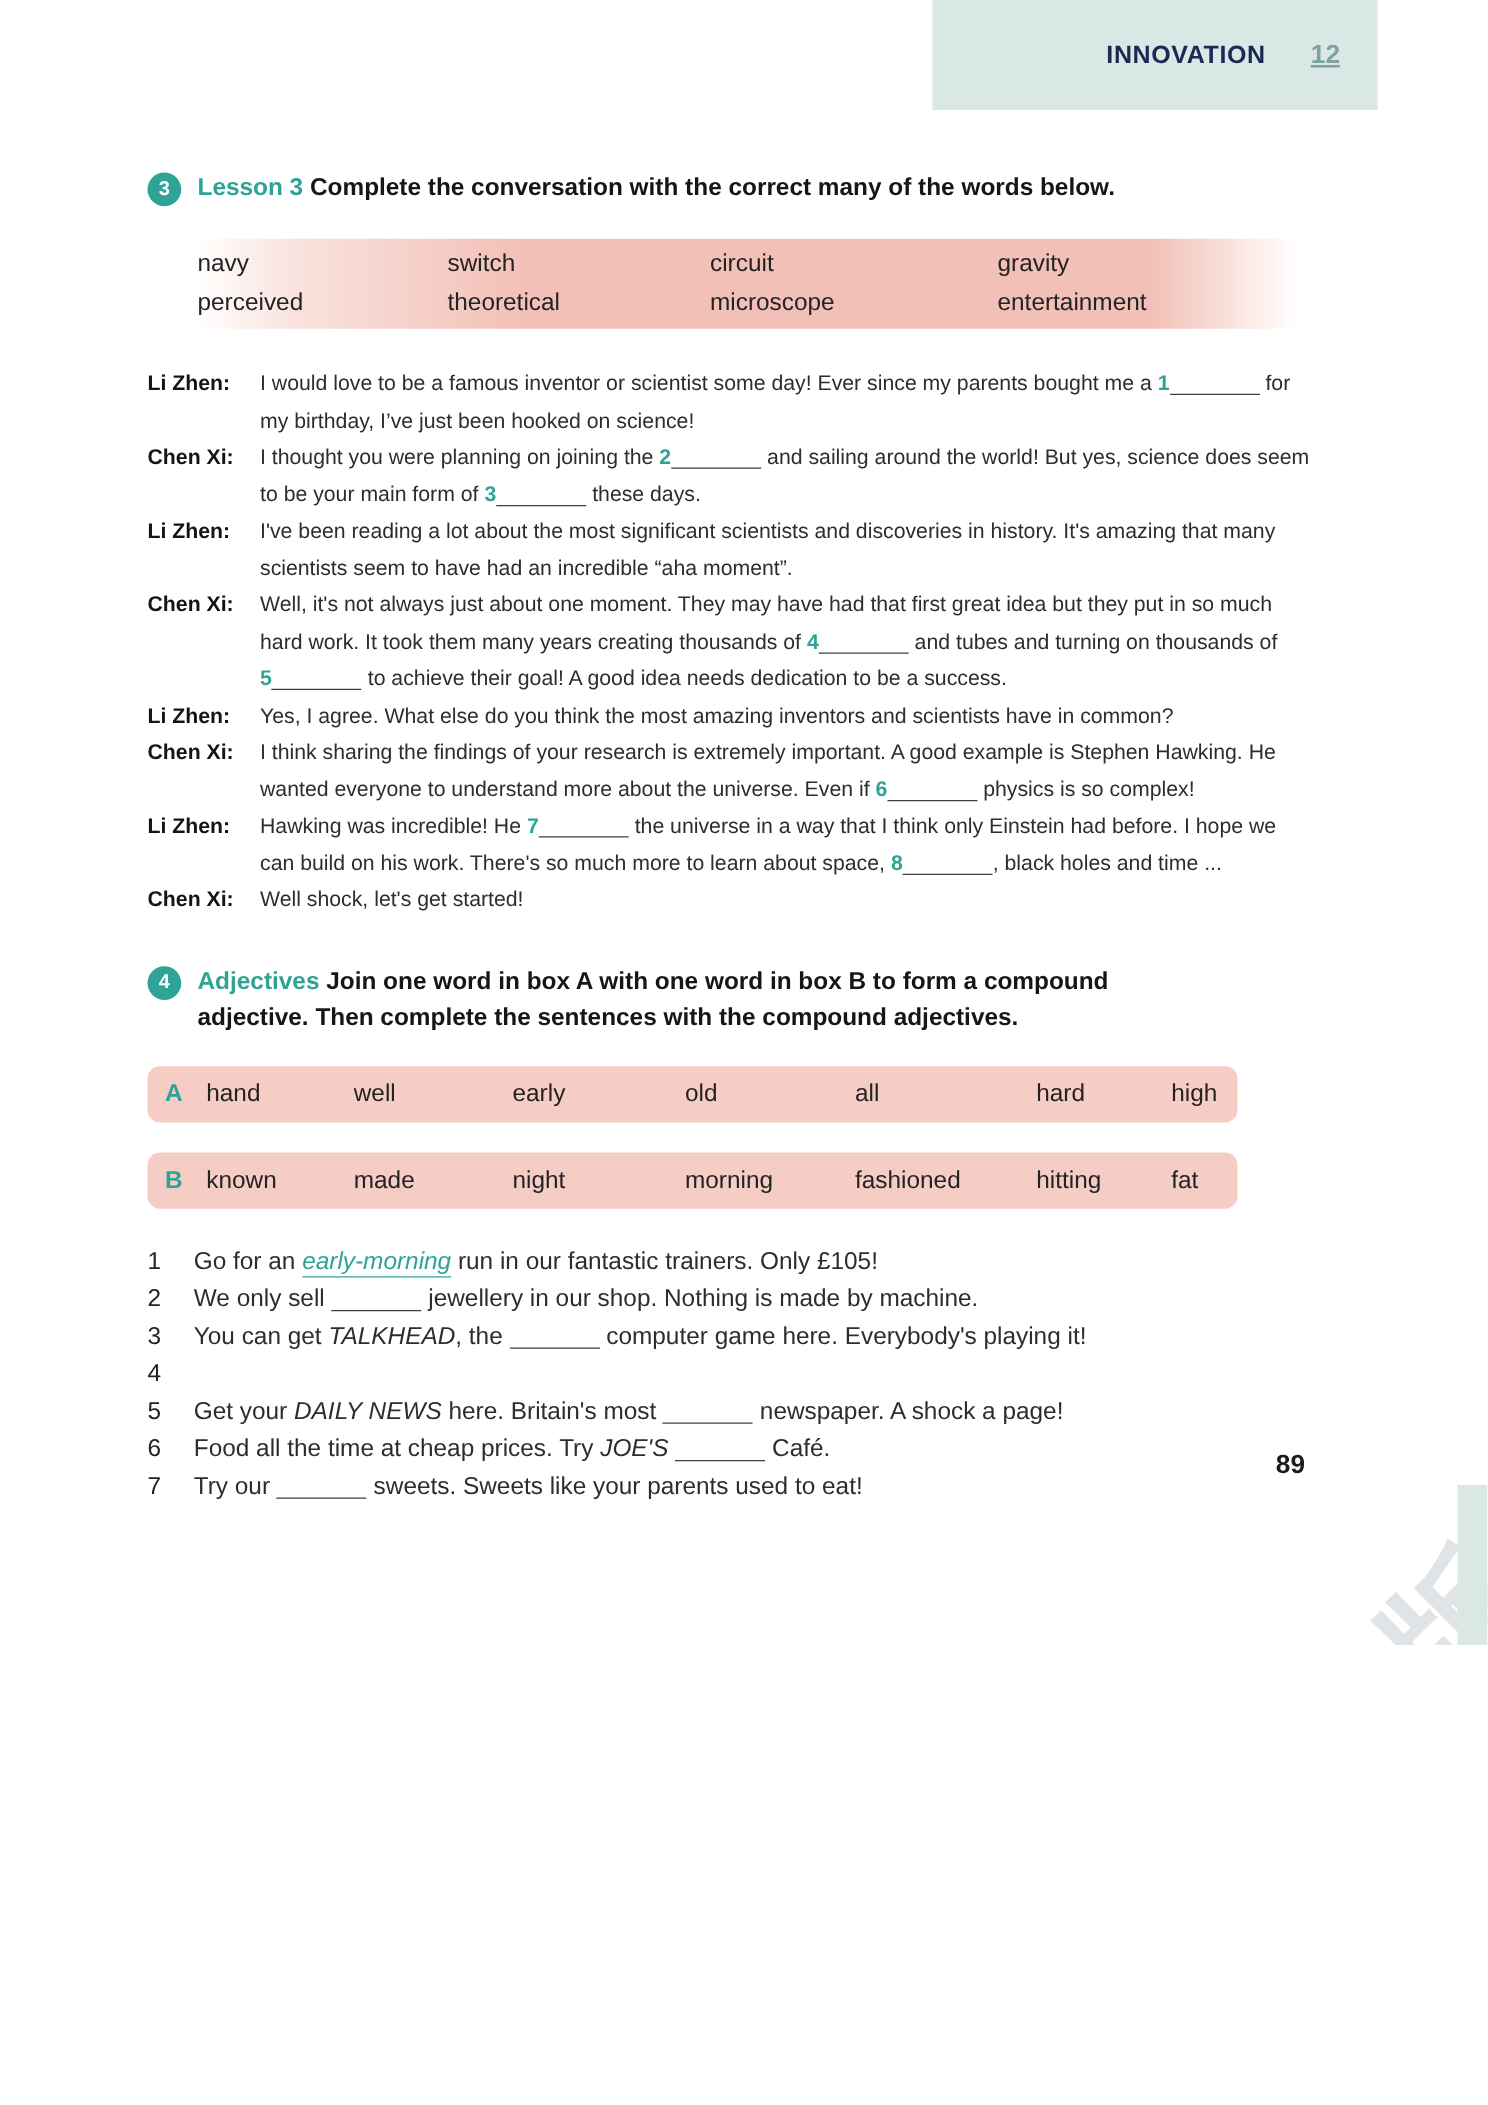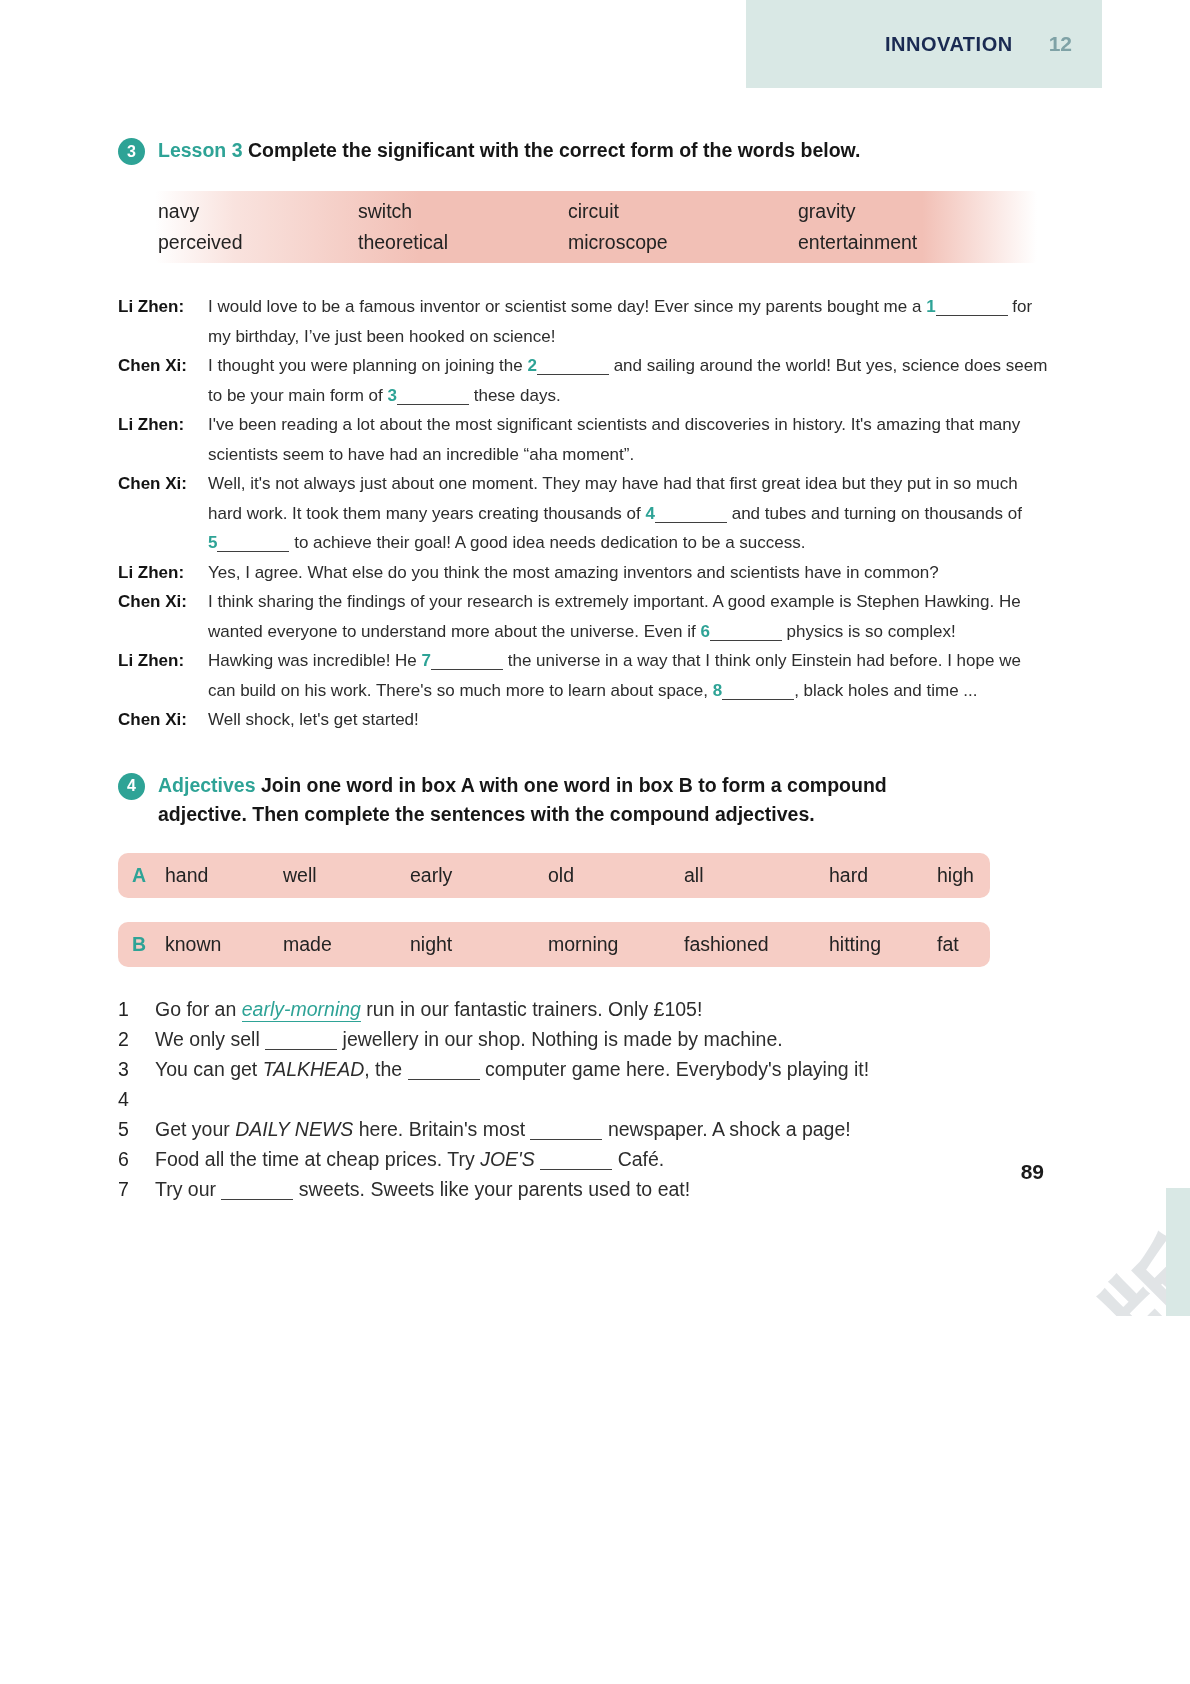--- a/index.html
+++ b/index.html
@@ -10,21 +10,21 @@
   .page{position:relative;width:1190px;height:1316px;overflow:hidden;}
 
   
   .header-band{
     position:absolute;top:0;left:746px;width:356px;height:88px;
     background:var(--band,#d9e8e5);
     display:flex;align-items:center;justify-content:flex-end;
     padding-right:30px;gap:36px;box-sizing:border-box;
   }
   .header-title{font-weight:bold;font-size:20px;letter-spacing:.5px;color:var(--header-navy,#1a2a52);}
-  .header-number{font-weight:bold;font-size:21px;color:var(--header-number,#7fa2a6);}
+  .header-number{font-weight:bold;font-size:21px;color:var(--header-number,#7fa2a6);text-decoration:underline;}
 
   
   .main{position:absolute;left:118px;top:136px;width:1002px;}
 
   
   .ex-heading{display:flex;gap:13px;align-items:flex-start;}
   .badge{
     flex:0 0 auto;width:27px;height:27px;border-radius:50%;
     background:var(--accent,#2ea396);color:#fff;font-weight:bold;font-size:16px;
     display:flex;align-items:center;justify-content:center;margin-top:2px;
@@ -105,21 +105,21 @@
     <span class="header-number">12</span>
   </div>
 
   <div class="main">
 
     <section class="exercise-3">
       <div class="ex-heading">
         <span class="badge">3</span>
         <p class="ex-title">
           <span class="teal">Lesson 3</span>
-          <span>Complete the significant with the correct form of the words below.</span>
+          <span>Complete the conversation with the correct many of the words below.</span>
         </p>
       </div>
       <div class="wordbox" id="wordbox">
           <div class="wordbox-row">
             <span class="wordbox-word">navy</span>
             <span class="wordbox-word">switch</span>
             <span class="wordbox-word">circuit</span>
             <span class="wordbox-word">gravity</span>
           </div>
           <div class="wordbox-row">

